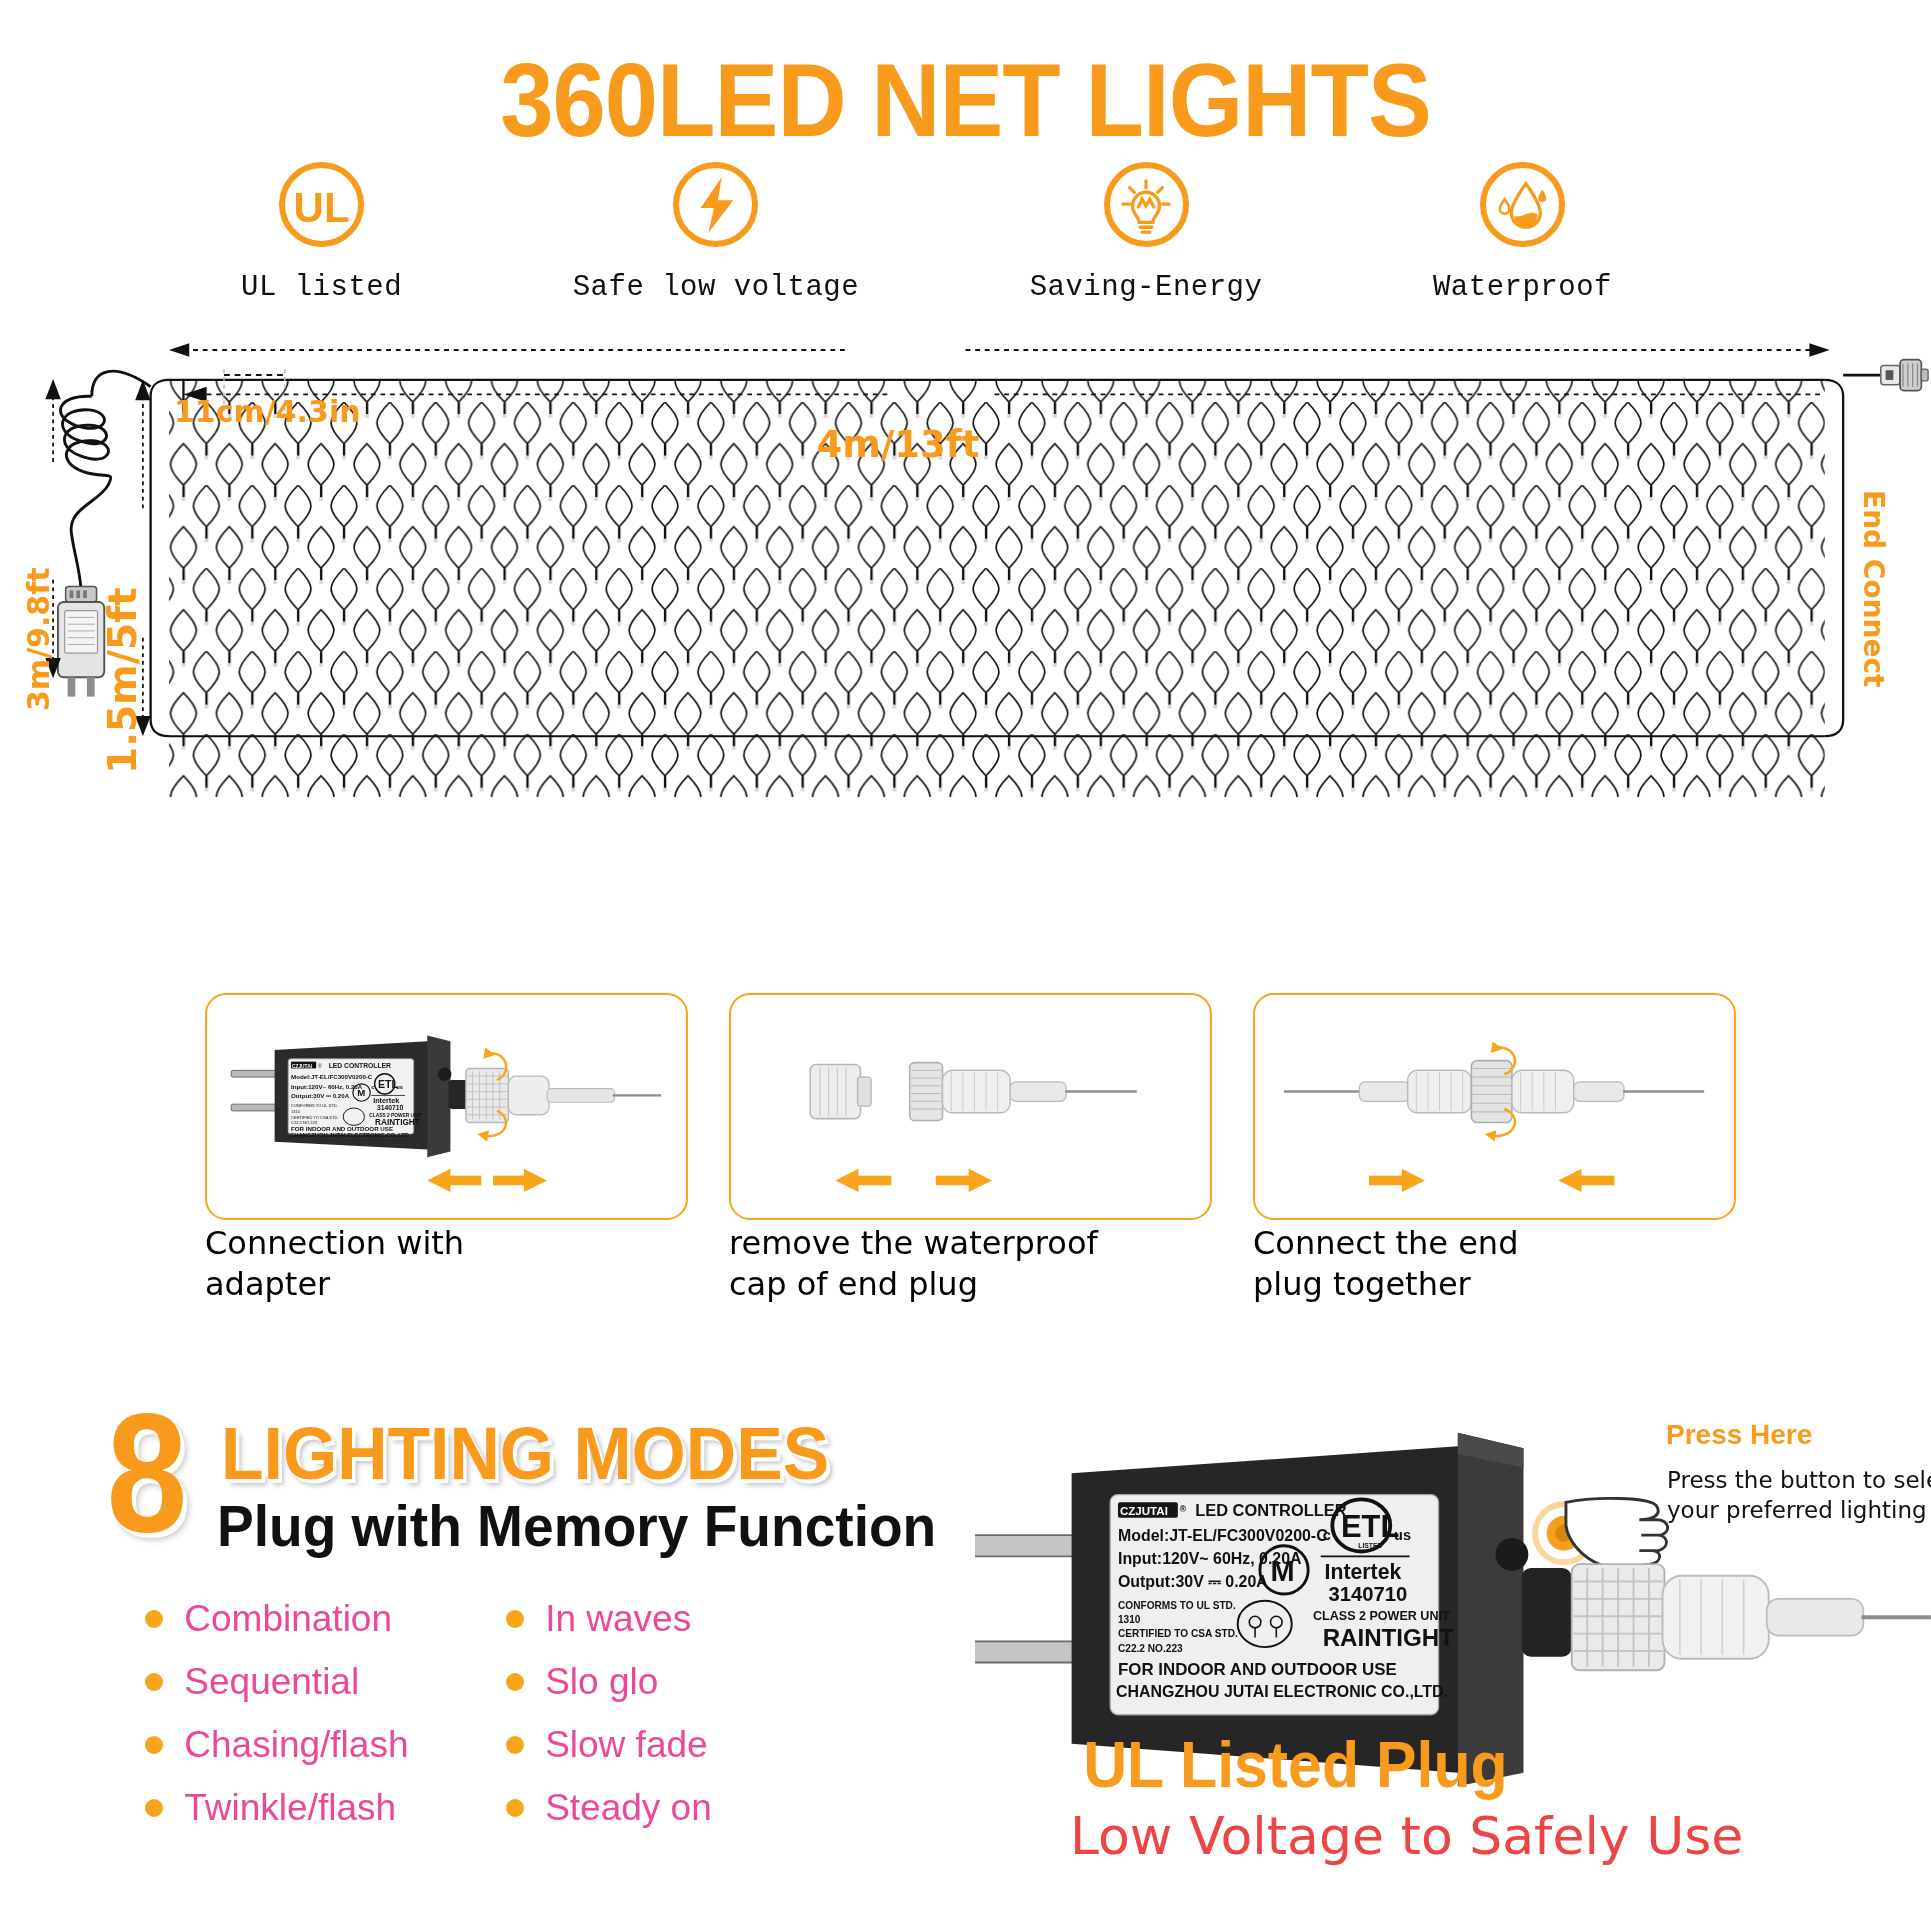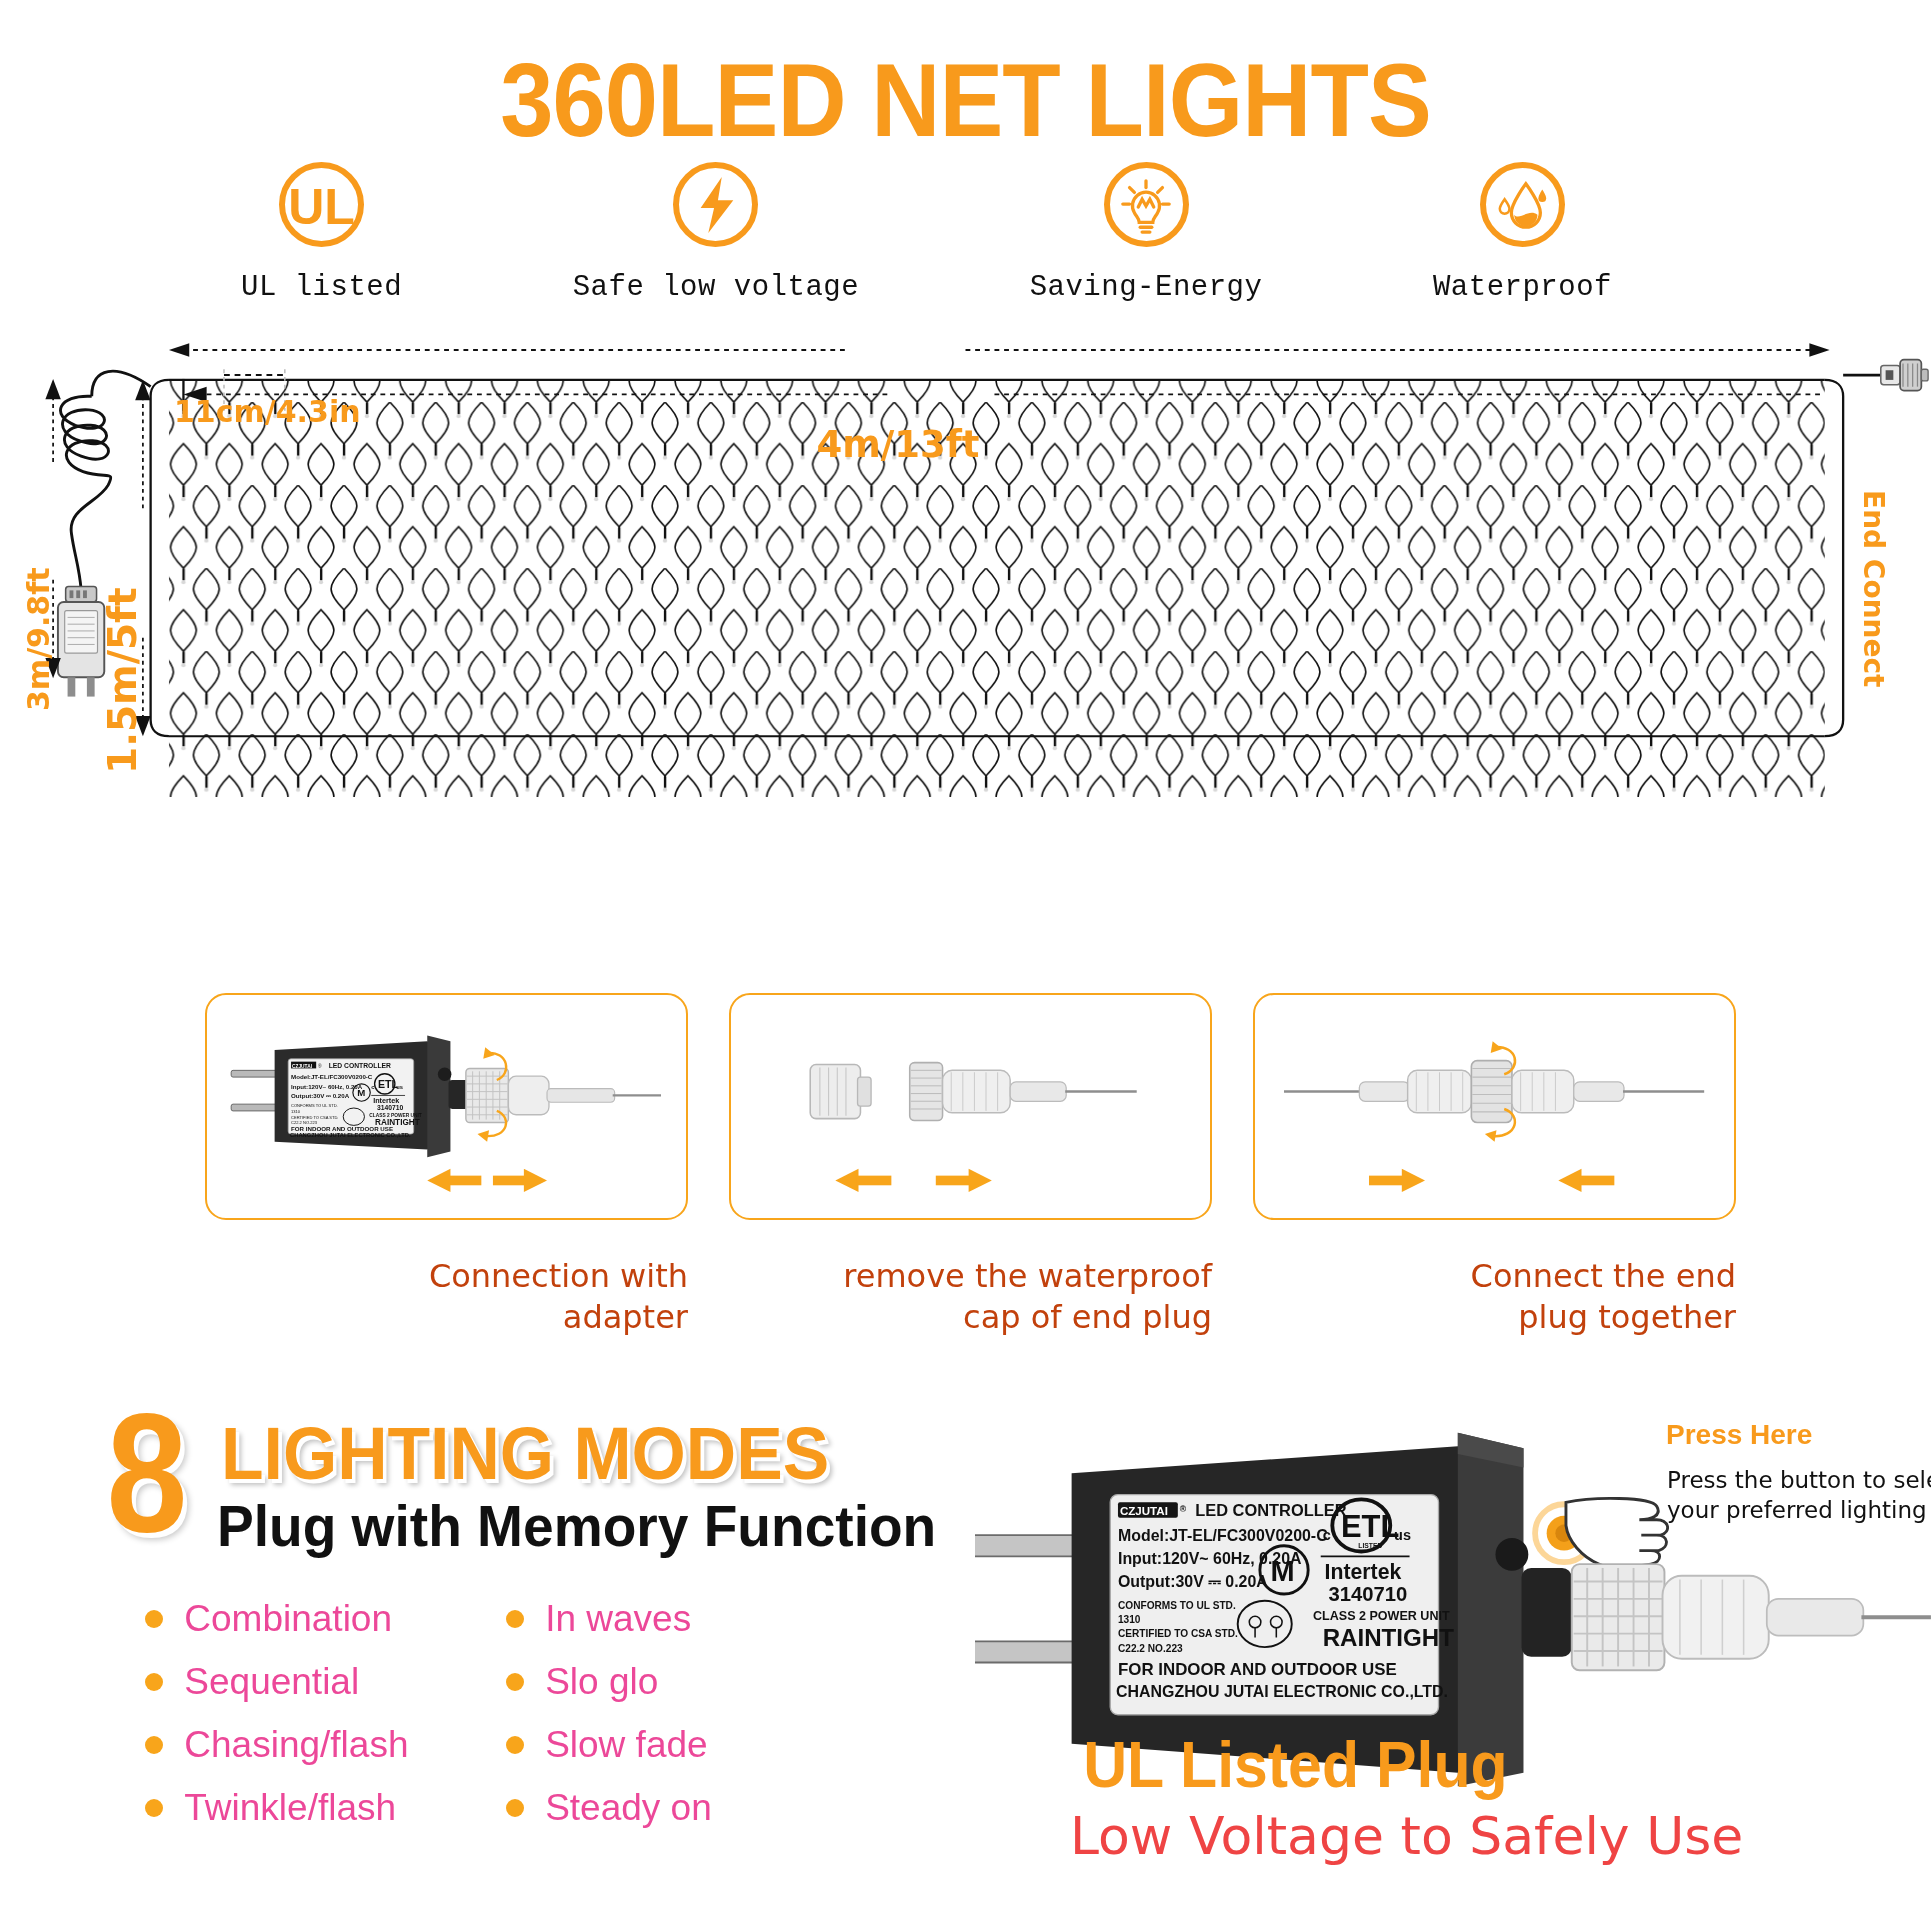--- a/index.html
+++ b/index.html
@@ -36,21 +36,21 @@
     position: relative;
   }
   .flabel {
     margin-top: 24px;
     font-family: Liberation Mono, monospace;
     font-size: 29px; color: #111; white-space: nowrap;
     letter-spacing: 0.5px;
   }
   .ul-text {
     font-family: "Liberation Sans", sans-serif;
-    font-weight: 700; font-size: 50px; color: #F89A1C;
+    font-weight: 700; font-size: 42px; color: #F89A1C;
     line-height: 0.85; transform: translateY(2.9px);
   }
 
   
   .dim {
     position: absolute;
     color: #F89A1C;
     font-family: "DejaVu Sans", sans-serif;
     font-weight: 700;
     white-space: nowrap;
@@ -75,23 +75,23 @@
     position: absolute; left: 205px; top: 993px;
     width: 1531px; display: flex; justify-content: space-between;
   }
   .panel-col { width: 483px; }
   .panel-box {
     width: 483px; height: 227px;
     border: 2.9px solid #F8A51B; border-radius: 21px;
     background: #fff; position: relative; overflow: hidden;
   }
   .panel-cap {
-    margin-top: 36px; text-align: right;
+    margin-top: 3px; text-align: left;
     font-family: "DejaVu Sans", sans-serif;
-    font-size: 32px; color: #c2410c; line-height: 1.28;
+    font-size: 32px; color: #000000; line-height: 1.28;
   }
 
   
   .big8 {
     position: absolute; left: 100px; top: 1388px;
     font-family: "Liberation Sans Narrow", "Liberation Sans", sans-serif;
     font-weight: 700; font-size: 169px; color: #F89A1C;
     line-height: 1;
     text-shadow: 4.8px 4.8px 0 #fff, 6.8px 6.8px 6.8px rgba(0,0,0,0.22);
     transform: scaleX(0.86);

